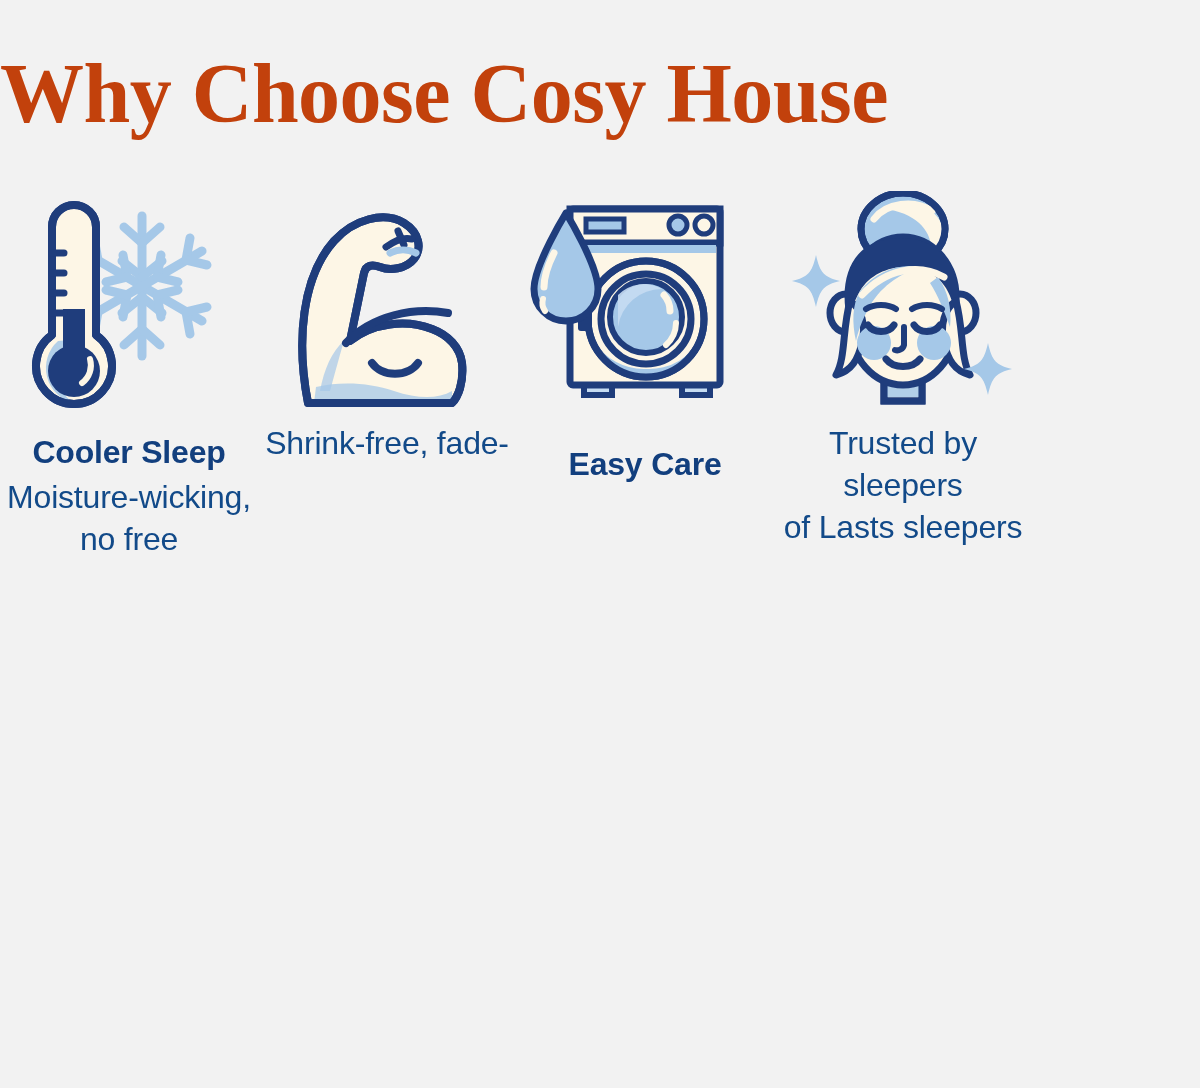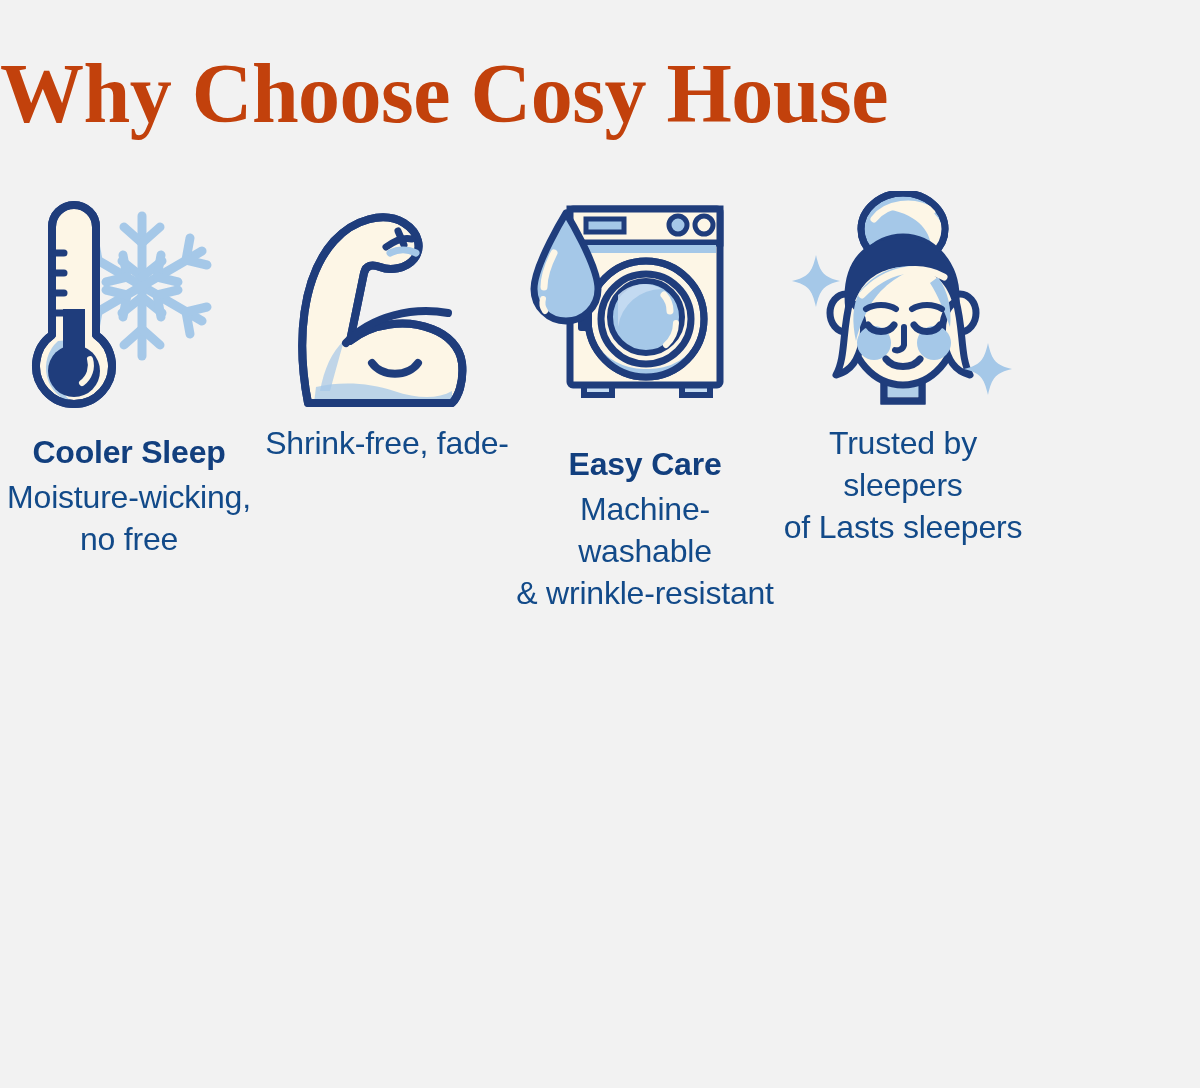--- a/index.html
+++ b/index.html
@@ -202,24 +202,20 @@
           <path d="M146 132 a30 30 0 0 1 -10 22" stroke="#FDF6E6" stroke-width="6" fill="none" stroke-linecap="round"></path>
 
           <rect x="48" y="116" width="14" height="24" rx="3" fill="#1F3D7C"></rect>
 
           <path d="M36 22 C36 22 4 74 4 98 a32 32 0 0 0 64 0 C68 74 36 22 36 22 Z" fill="#A5C8E8" stroke="#1F3D7C" stroke-width="7" stroke-linejoin="round"></path>
           <path d="M24 62 C18 74 14 86 14 96" stroke="#FDF6E6" stroke-width="7" fill="none" stroke-linecap="round"></path>
           <path d="M13 108 a14 14 0 0 0 2 12" stroke="#FDF6E6" stroke-width="6" fill="none" stroke-linecap="round"></path>
         </svg>
       </div>
       <div class="card-title">Easy Care</div>
-      <div class="card-desc">
-        <span>Machine-washable</span><br>
-        <span>&amp; wrinkle-resistant</span>
-      </div>
     </div>
 
     <div class="card row2">
       <div class="icon-wrap">
         <svg width="230" height="225" viewBox="0 0 230 225" xmlns="http://www.w3.org/2000/svg">
 
           <rect x="96" y="168" width="38" height="42" fill="#FDF6E6" stroke="#1F3D7C" stroke-width="7"></rect>
           <path d="M96 190 L134 172 L134 206 L96 206 Z" fill="#A5C8E8" opacity="0.85"></path>
           <rect x="96" y="168" width="38" height="42" fill="none" stroke="#1F3D7C" stroke-width="7"></rect>
 

